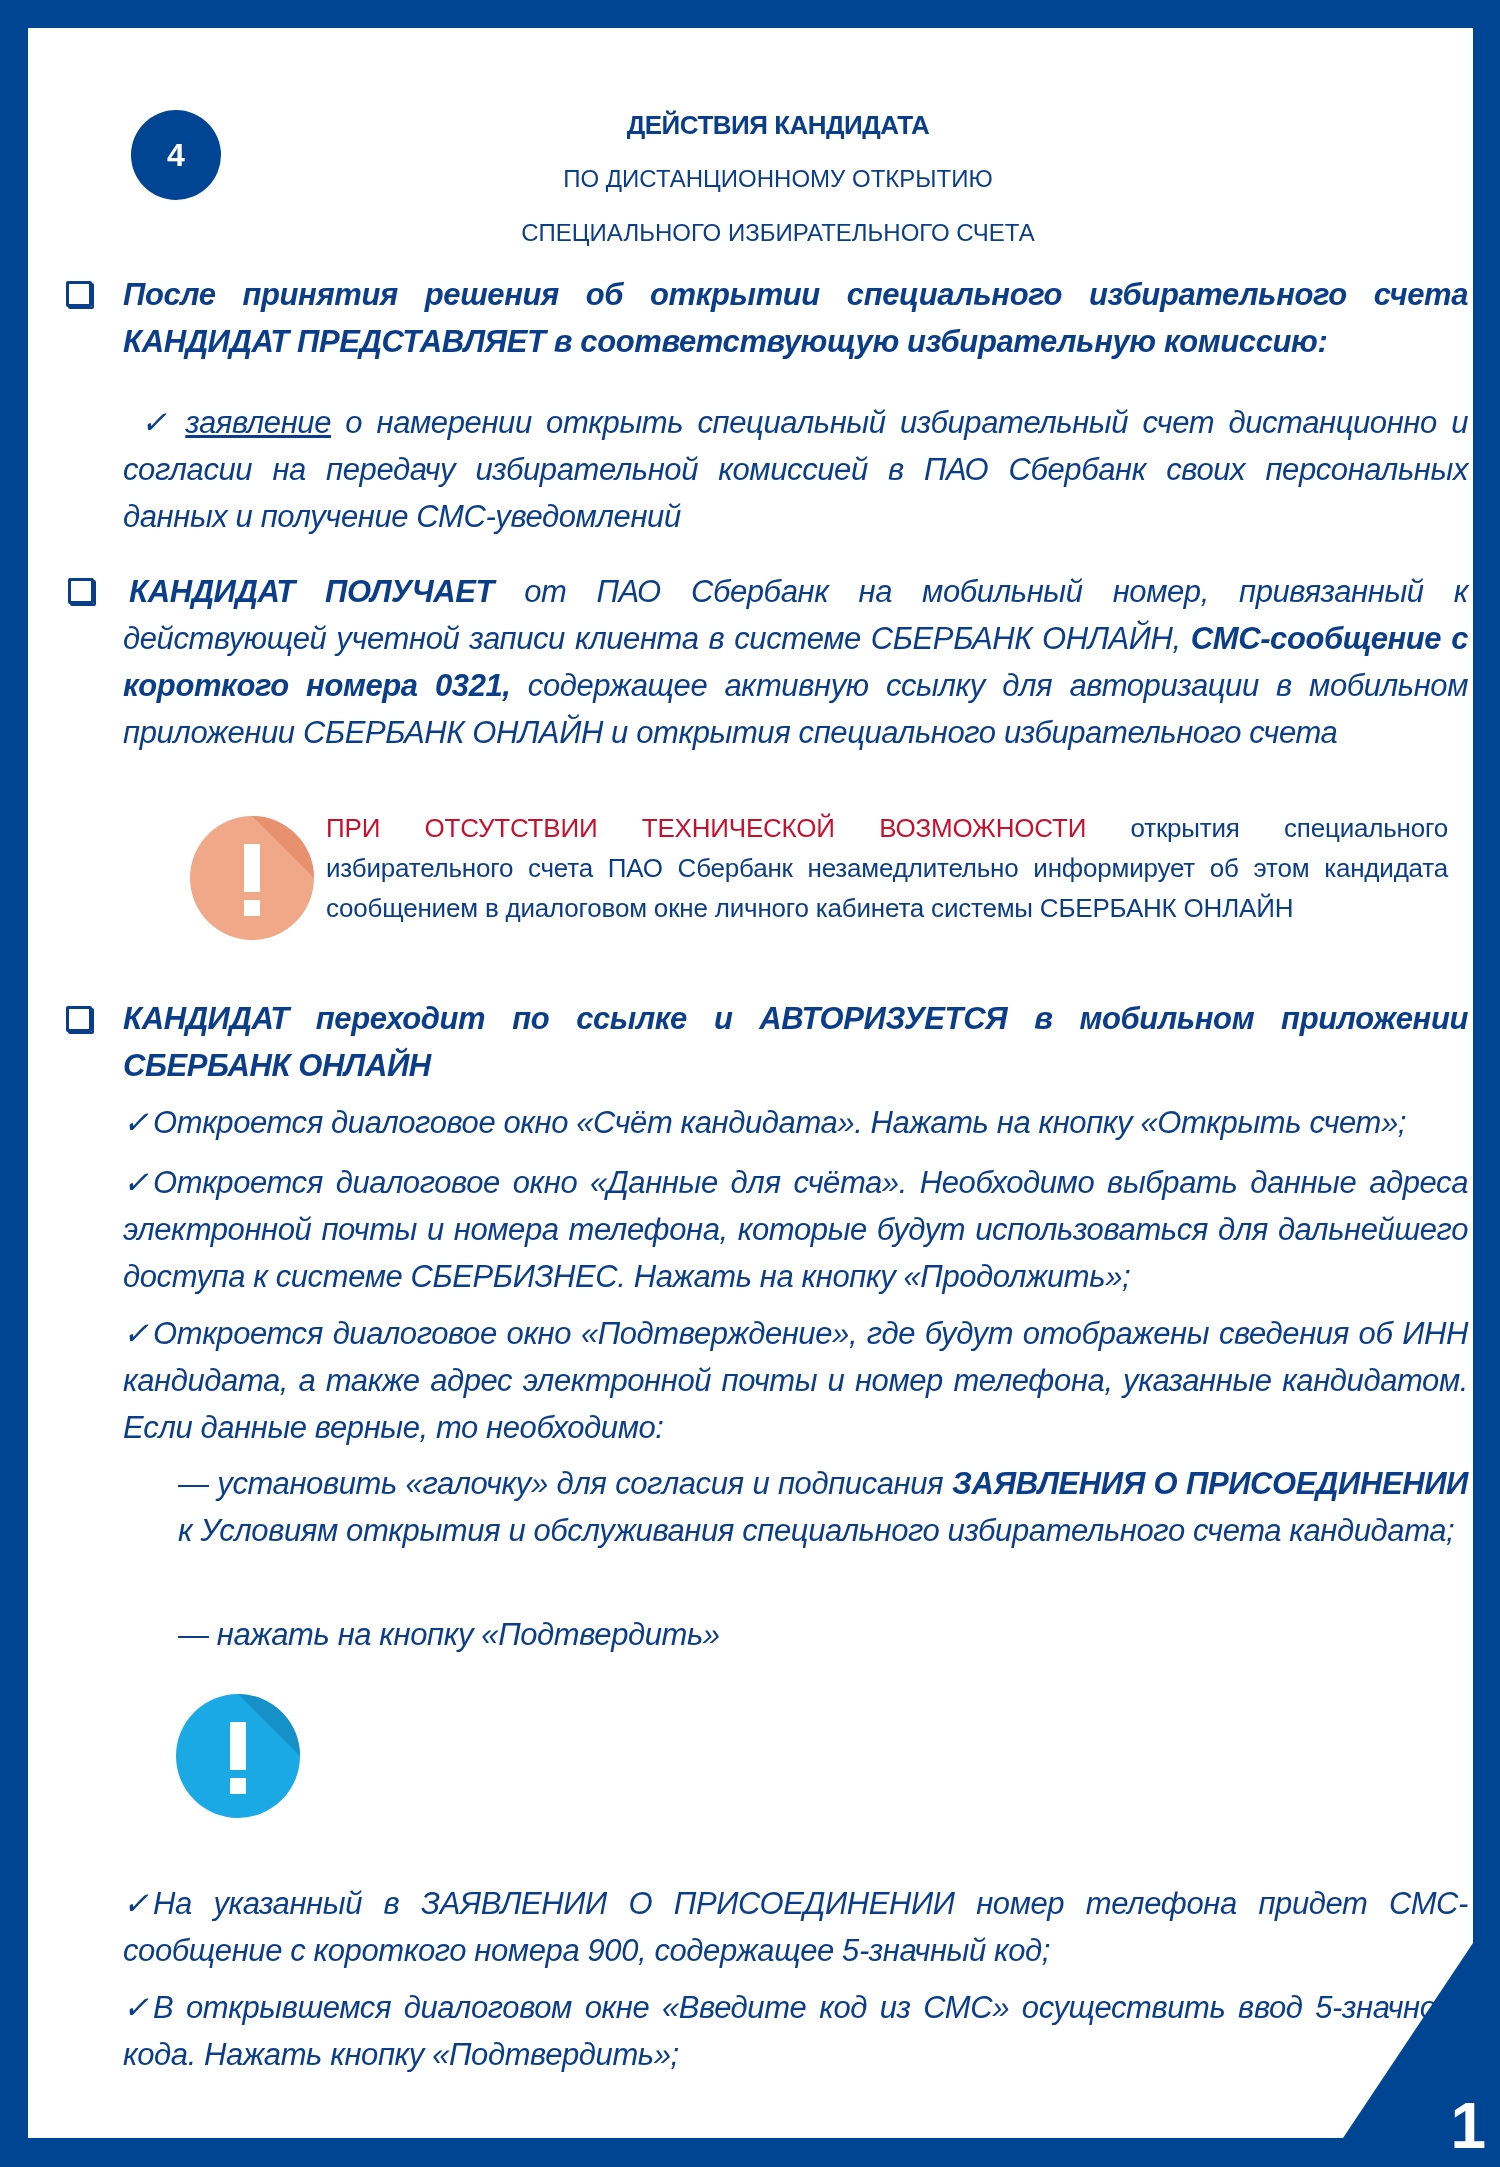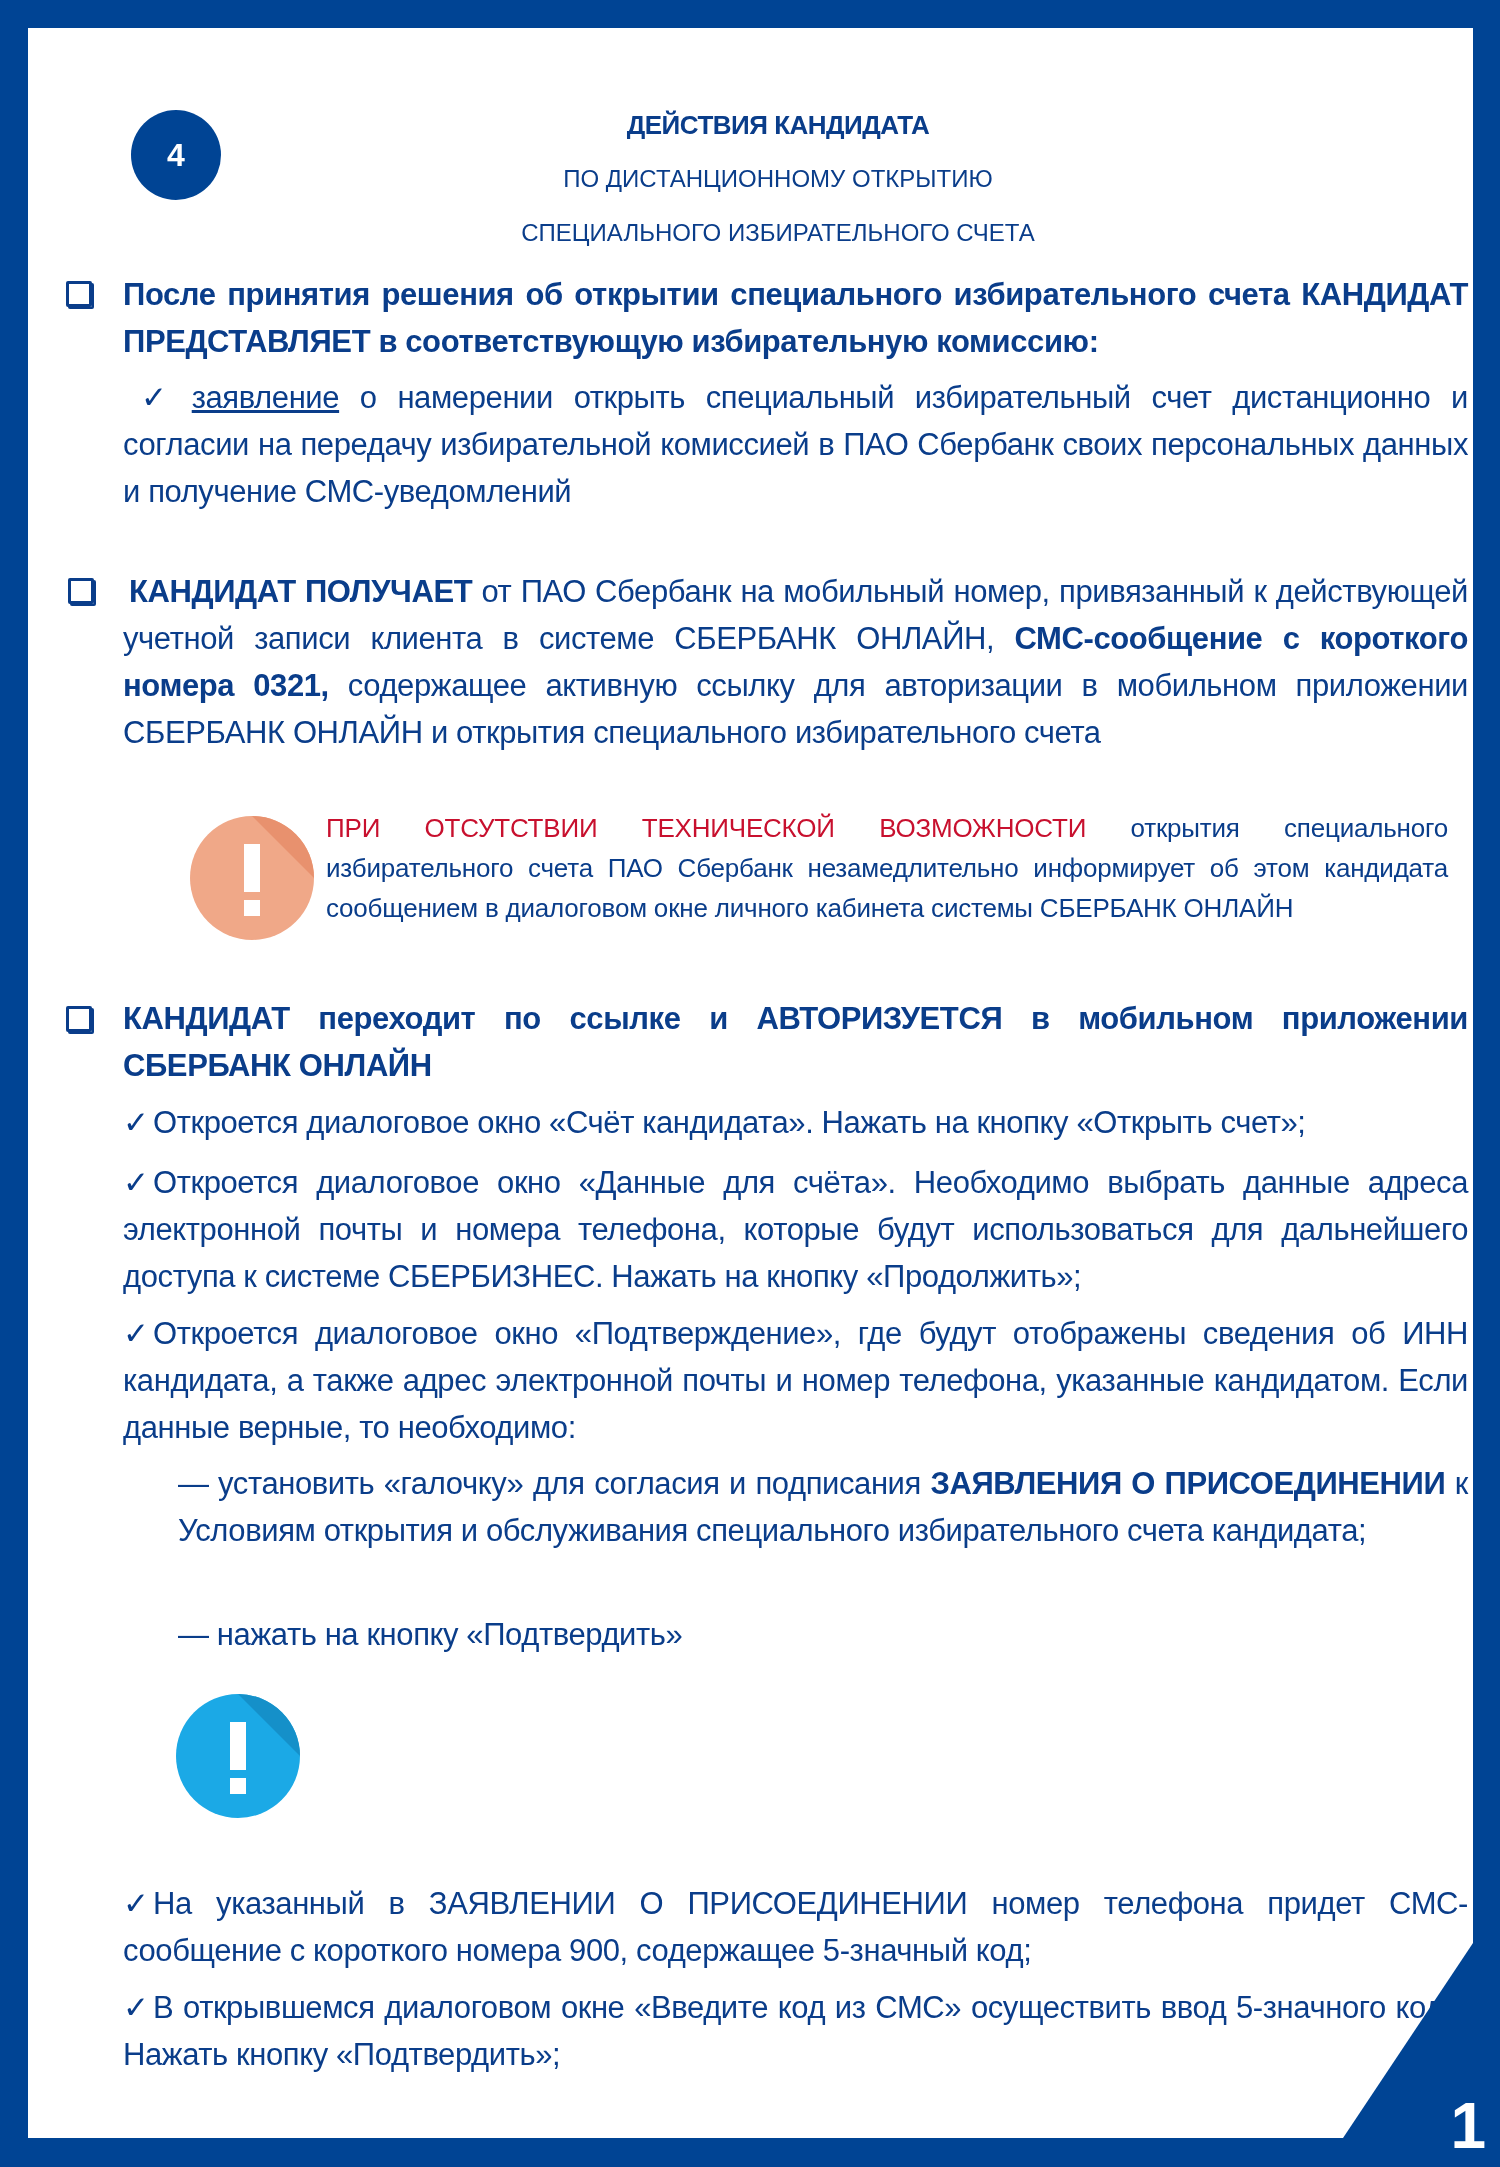--- a/index.html
+++ b/index.html
@@ -28,21 +28,21 @@
     border-radius: 50%; background: #004494; color: #fff;
     display: flex; align-items: center; justify-content: center;
     font-size: 32px; font-weight: bold;
   }
   .title {
     position: absolute; left: 250px; width: 1000px; text-align: center;
     top: 70px; color: #0a3d8a; line-height: 54px;
   }
   .title .t1 { font-size: 26px; font-weight: bold; letter-spacing: -0.5px; }
   .title .t2 { font-size: 24px; }
-  .block { position: absolute; left: 95px; width: 1345px; text-align: justify; }
+  .block { position: absolute; left: 95px; width: 1345px; text-align: justify; font-style: italic; }
   .sq {
     position: absolute; display: inline-block; width: 20px; height: 20px;
     border: 3px solid #0a3d8a; border-radius: 2px; box-shadow: 2px 2px 0 #0a3d8a;
   }
   .p { font-size: 31px; line-height: 47px; letter-spacing: -0.4px; }
   .b { font-weight: bold; }
   .u { text-decoration: underline; }
   .red { color: #c8102e; font-weight: normal; }
   .chk { display: inline-block; width: 30px; }
   .note {
@@ -74,21 +74,21 @@
   <div class="title">
     <div class="t1">ДЕЙСТВИЯ КАНДИДАТА</div>
     <div class="t2">ПО ДИСТАНЦИОННОМУ ОТКРЫТИЮ</div>
     <div class="t2">СПЕЦИАЛЬНОГО ИЗБИРАТЕЛЬНОГО СЧЕТА</div>
   </div>
 
   <span class="sq" style="left:38px; top:253px;"></span>
   <div class="block p b" style="top:243px; font-weight:bold;">
     <span>После принятия решения об открытии специального избирательного счета </span><span>КАНДИДАТ ПРЕДСТАВЛЯЕТ</span><span> в соответствующую избирательную комиссию:</span>
   </div>
-  <div class="block p" style="top:346px;">
+  <div class="block p" style="top:371px;">
     <span class="chk" style="margin-left:18px;">✓</span>
     <span class="u">заявление</span><span> о намерении открыть специальный избирательный счет дистанционно и согласии на передачу избирательной комиссией в ПАО Сбербанк своих персональных данных и получение СМС-уведомлений</span>
   </div>
 
   <span class="sq" style="left:40px; top:550px;"></span>
   <div class="block p" style="top:540px; text-indent:6px;">
     <span class="b">КАНДИДАТ ПОЛУЧАЕТ</span><span> от ПАО Сбербанк на мобильный номер, привязанный к действующей учетной записи клиента в системе СБЕРБАНК ОНЛАЙН, </span><span class="b">СМС-сообщение с короткого номера 0321,</span><span> содержащее активную ссылку для авторизации в мобильном приложении СБЕРБАНК ОНЛАЙН    и открытия специального избирательного счета</span>
   </div>
 
   <div class="alert-circle" style="left:162px; top:788px; background:#f0a888;">

